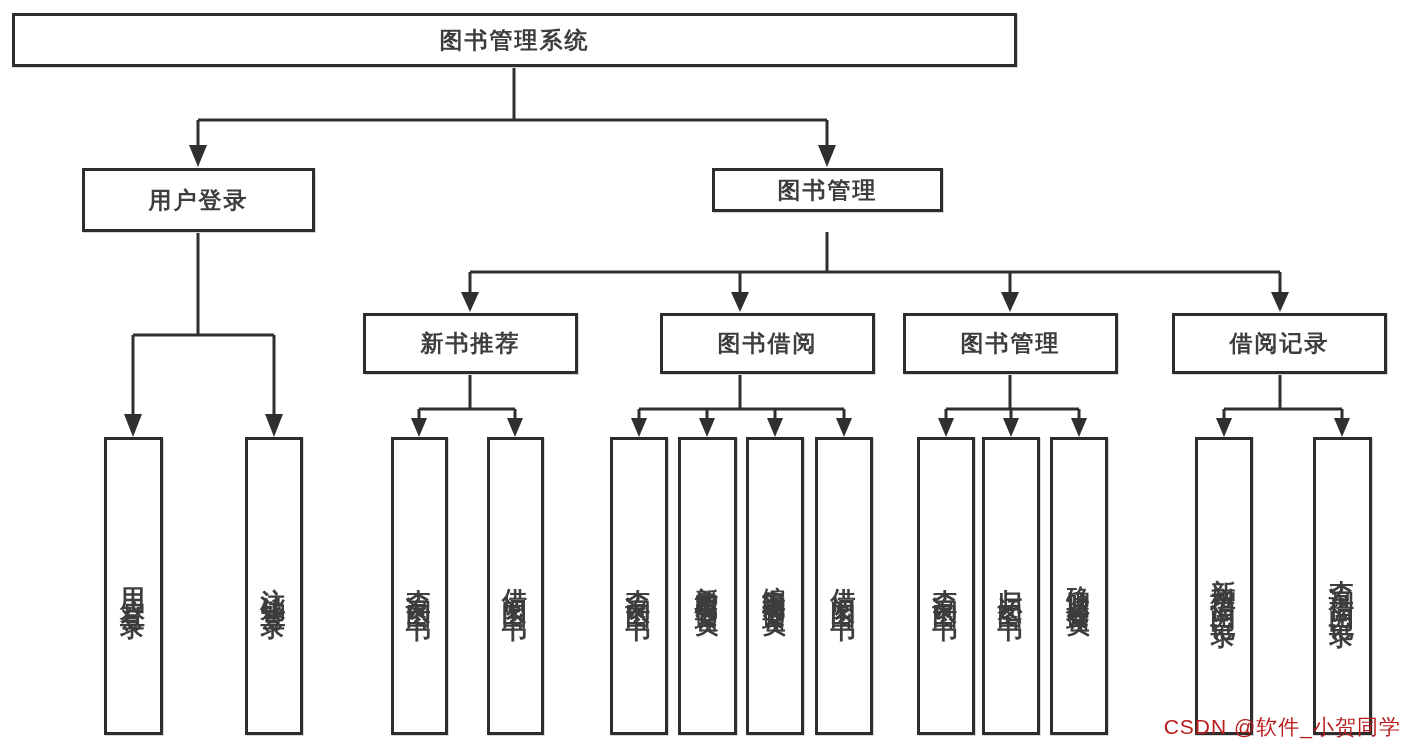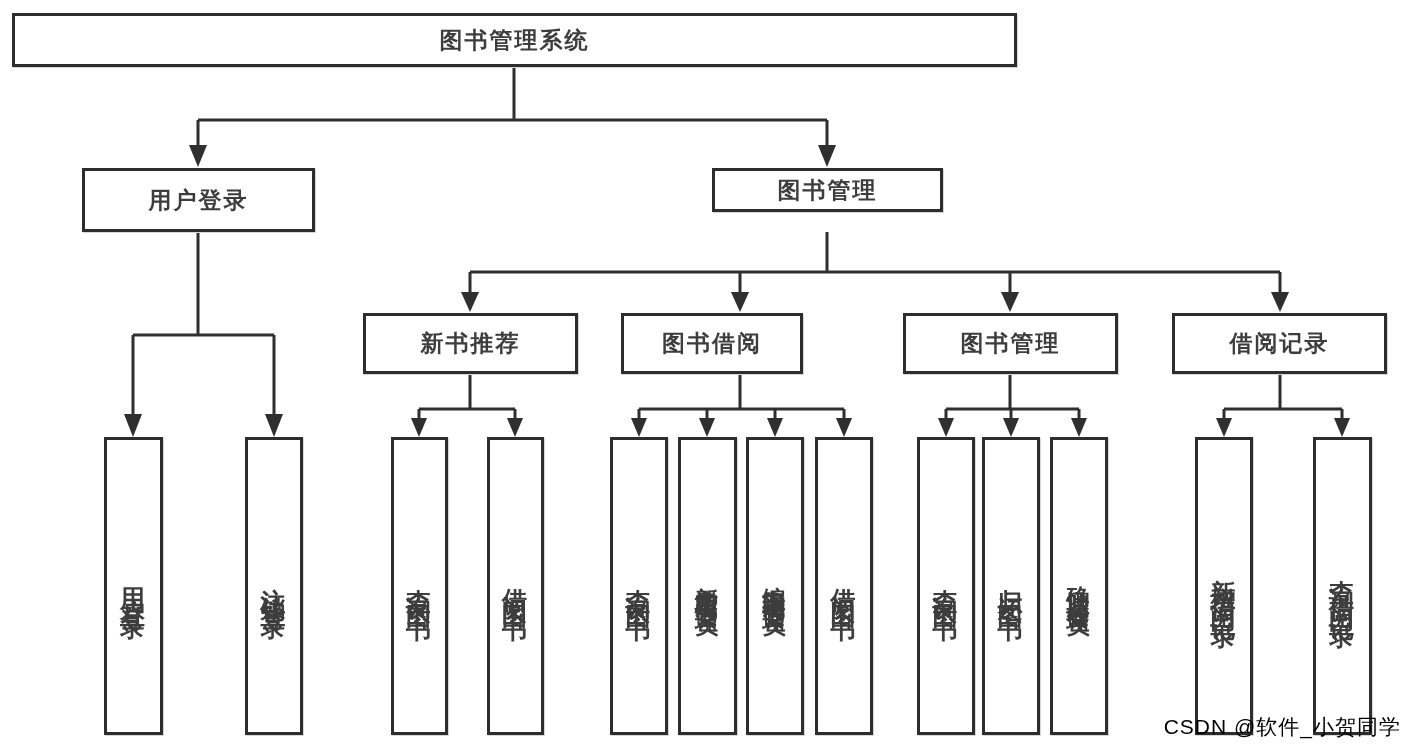--- a/index.html
+++ b/index.html
@@ -17,21 +17,21 @@
     font-weight:600;letter-spacing:2px;
   }
   .h-node{font-size:23px;}
   .leaf{
     writing-mode:vertical-rl;text-orientation:mixed;
     font-size:25px;letter-spacing:9px;font-weight:600;
   }
   .leaf.long{font-size:23px;letter-spacing:4px;}
   .watermark{
     position:absolute;right:4px;bottom:6px;
-    font-size:21px;color:#000000;letter-spacing:1px;
+    font-size:21px;color:#b91c1c;letter-spacing:1px;
     font-weight:400;z-index:5;white-space:nowrap;
   }
 </style>
 </head>
 <body>
 
 <div class="stage">
 
   <svg class="wires" viewBox="0 0 1405 747" xmlns="http://www.w3.org/2000/svg">
     <path d="M514 67 V120 M198 120 H827 M198 120 V146 M827 120 V146"></path>
@@ -62,21 +62,21 @@
     <polygon points="1216,418 1232,418 1224,437"></polygon>
     <polygon points="1334,418 1350,418 1342,437"></polygon>
   </svg>
 
   <div class="box h-node" style="left:12px;top:13px;width:1005px;height:54px">图书管理系统</div>
 
   <div class="box h-node" style="left:82px;top:168px;width:233px;height:64px">用户登录</div>
   <div class="box h-node" style="left:712px;top:168px;width:231px;height:44px">图书管理</div>
 
   <div class="box h-node" style="left:363px;top:313px;width:215px;height:61px">新书推荐</div>
-  <div class="box h-node" style="left:621px;top:313px;width:182px;height:61px">图书借阅</div>
+  <div class="box h-node" style="left:660px;top:313px;width:215px;height:61px">图书借阅</div>
   <div class="box h-node" style="left:903px;top:313px;width:215px;height:61px">图书管理</div>
   <div class="box h-node" style="left:1172px;top:313px;width:215px;height:61px">借阅记录</div>
 
   <div class="box leaf" style="left:104px;top:437px;width:59px;height:298px">用户登录</div>
   <div class="box leaf" style="left:245px;top:437px;width:58px;height:298px">注销登录</div>
 
   <div class="box leaf" style="left:391px;top:437px;width:57px;height:298px">查询图书</div>
   <div class="box leaf" style="left:487px;top:437px;width:57px;height:298px">借阅图书</div>
 
   <div class="box leaf" style="left:610px;top:437px;width:58px;height:298px">查询图书</div>

